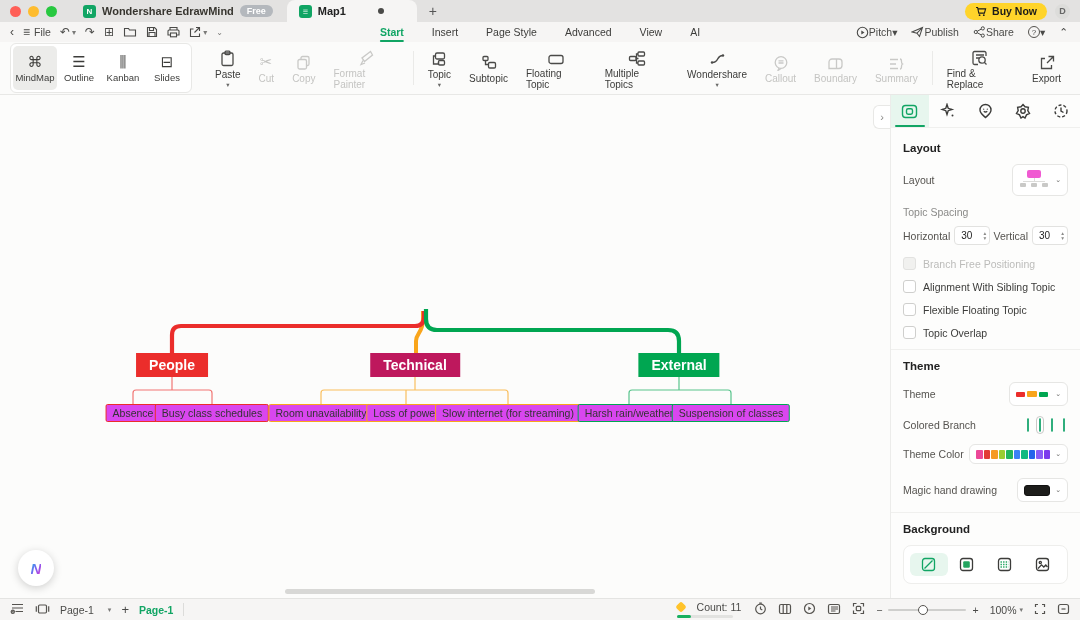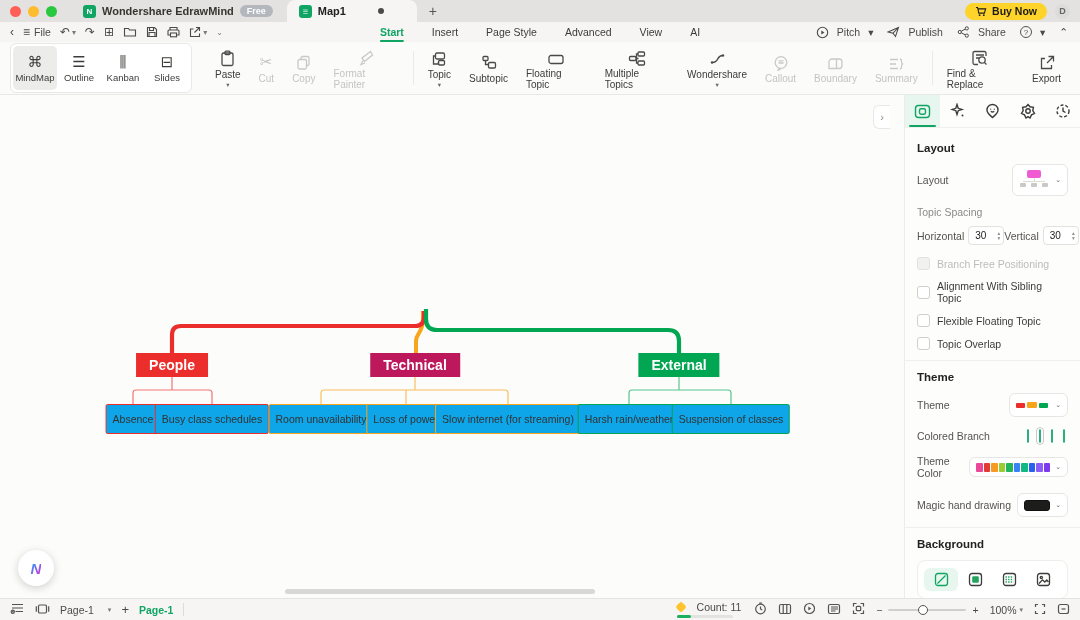--- a/index.html
+++ b/index.html
@@ -25,21 +25,21 @@
   
   .menurow { position:absolute; left:0; top:22px; width:1080px; height:20px; background:#f6f5f4; display:flex; align-items:center; font-size:10.5px; color:#4a4a48; }
   .qa { display:flex; align-items:center; gap:9px; padding-left:10px; }
   .qa .g { font-size:12px; color:#4a4a48; }
   .qa .sm { font-size:8px; color:#7a7a78; }
   .menus { position:absolute; left:50%; transform:translateX(-50%); display:flex; gap:24px; top:0; height:20px; align-items:center; }
   .menu { padding:1px 2px; color:#3c3c3a; position:relative; }
   .menu.active { color:#11a564; font-weight:bold; }
   .menu.active::after { content:""; position:absolute; left:2px; right:2px; bottom:-3px; height:2px; border-radius:2px; background:#11a564; }
   .mr-right { margin-left:auto; display:flex; align-items:center; gap:14px; padding-right:12px; }
-  .mr-item { display:flex; align-items:center; gap:8px; }
+  .mr-item { display:flex; align-items:center; gap:0; }
   .qmark { width:12px; height:12px; border:1px solid #55534f; border-radius:50%; font-size:8px; display:flex; align-items:center; justify-content:center; }
   .icn { display:inline-flex; vertical-align:middle; }
 
   
   .ribbon { position:absolute; left:0; top:42px; width:1080px; height:53px; background:#fbfbfa; border-bottom:1px solid #e8e8e6; display:flex; align-items:center; padding:0 10px; }
   .viewmodes { display:flex; background:#fff; border:1px solid #e8e8e6; border-radius:6px; padding:2px; margin-right:14px; }
   .vm { width:44px; height:44px; border-radius:5px; display:flex; flex-direction:column; align-items:center; justify-content:center; gap:3px; font-size:9.5px; color:#3c3c3a; }
   .vm.active { background:#ececea; }
   .vm .vi { font-size:15px; line-height:15px; color:#3c3c3a; }
   .tool { display:flex; flex-direction:column; align-items:center; justify-content:center; gap:2px; padding:0 9px; font-size:10px; color:#3c3c3a; height:48px; }
@@ -49,29 +49,29 @@
   .tool.disabled svg { stroke:#c9c9c7; }
   .tool svg { stroke:#4a4a48; fill:none; stroke-width:1.3; }
   .rdiv { width:1px; height:34px; background:#eaeae8; margin:0 5px; }
   .export-tool { margin-left:auto; }
 
   
   .canvas { position:absolute; left:0; top:95px; width:890px; height:503px; background:#fcfcfb; }
   .node { position:absolute; transform:translateX(-50%); white-space:nowrap; }
   .root-node { padding:8px 17px; background:#fff; border:1px solid #ececea; border-radius:6px; box-shadow:0 2px 6px rgba(0,0,0,.10); font-size:15px; font-weight:bold; color:#262626; }
   .branch-node { padding:4px 13px; border-radius:0; color:#fff; font-size:14px; font-weight:bold; }
-  .leaf-node { padding:8px 6px; background:#0ea5e9; border:1px solid; border-radius:2px; font-size:10.5px; color:#333; }
+  .leaf-node { padding:2px 6px; background:#d946ef; border:1px solid; border-radius:2px; font-size:10.5px; color:#333; }
   .wires { position:absolute; left:0; top:0; pointer-events:none; }
   .hscroll { position:absolute; left:285px; top:494px; width:310px; height:5px; border-radius:3px; background:#d8d8d6; }
   .ai-fab { position:absolute; left:18px; top:455px; width:36px; height:36px; border-radius:50%; background:#fff; box-shadow:0 2px 8px rgba(0,0,0,.18); display:flex; align-items:center; justify-content:center; font-weight:bold; font-style:italic; font-size:15px; }
   .ai-fab span { background:linear-gradient(120deg,#18c4e8,#7b5cf0,#e23bd4); -webkit-background-clip:text; background-clip:text; color:transparent; }
   .panel-collapse { position:absolute; right:0; top:10px; width:17px; height:24px; background:#fff; border:1px solid #e8e8e6; border-right:none; border-radius:6px 0 0 6px; display:flex; align-items:center; justify-content:center; color:#8a8a88; font-size:11px; }
 
   
-  .sidebar { position:absolute; right:0; top:95px; width:176px; height:503px; background:#fdfdfc; border-left:1px solid #ececea; overflow:hidden; }
+  .sidebar { position:absolute; right:0; top:95px; width:190px; height:503px; background:#fdfdfc; border-left:1px solid #ececea; overflow:hidden; }
   .sb-tabs { display:flex; height:33px; border-bottom:1px solid #f0f0ee; }
   .sb-tab { flex:1; display:flex; align-items:center; justify-content:center; position:relative; }
   .sb-tab svg { stroke:#3c3c3a; fill:none; stroke-width:1.4; }
   .sb-tab.active { background:#e7f6ee; }
   .sb-tab.active svg { stroke:#11a564; }
   .sb-tab.active::after { content:""; position:absolute; left:4px; right:4px; bottom:0; height:2px; background:#11a564; border-radius:2px; }
   .sb-body { padding:10px 12px 0 12px; }
   .sb-h { font-size:11.5px; font-weight:bold; color:#222; margin:4px 0 10px; }
   .sb-row { display:flex; align-items:center; justify-content:space-between; margin-bottom:10px; }
   .sb-lab { font-size:10.5px; color:#55534f; }

